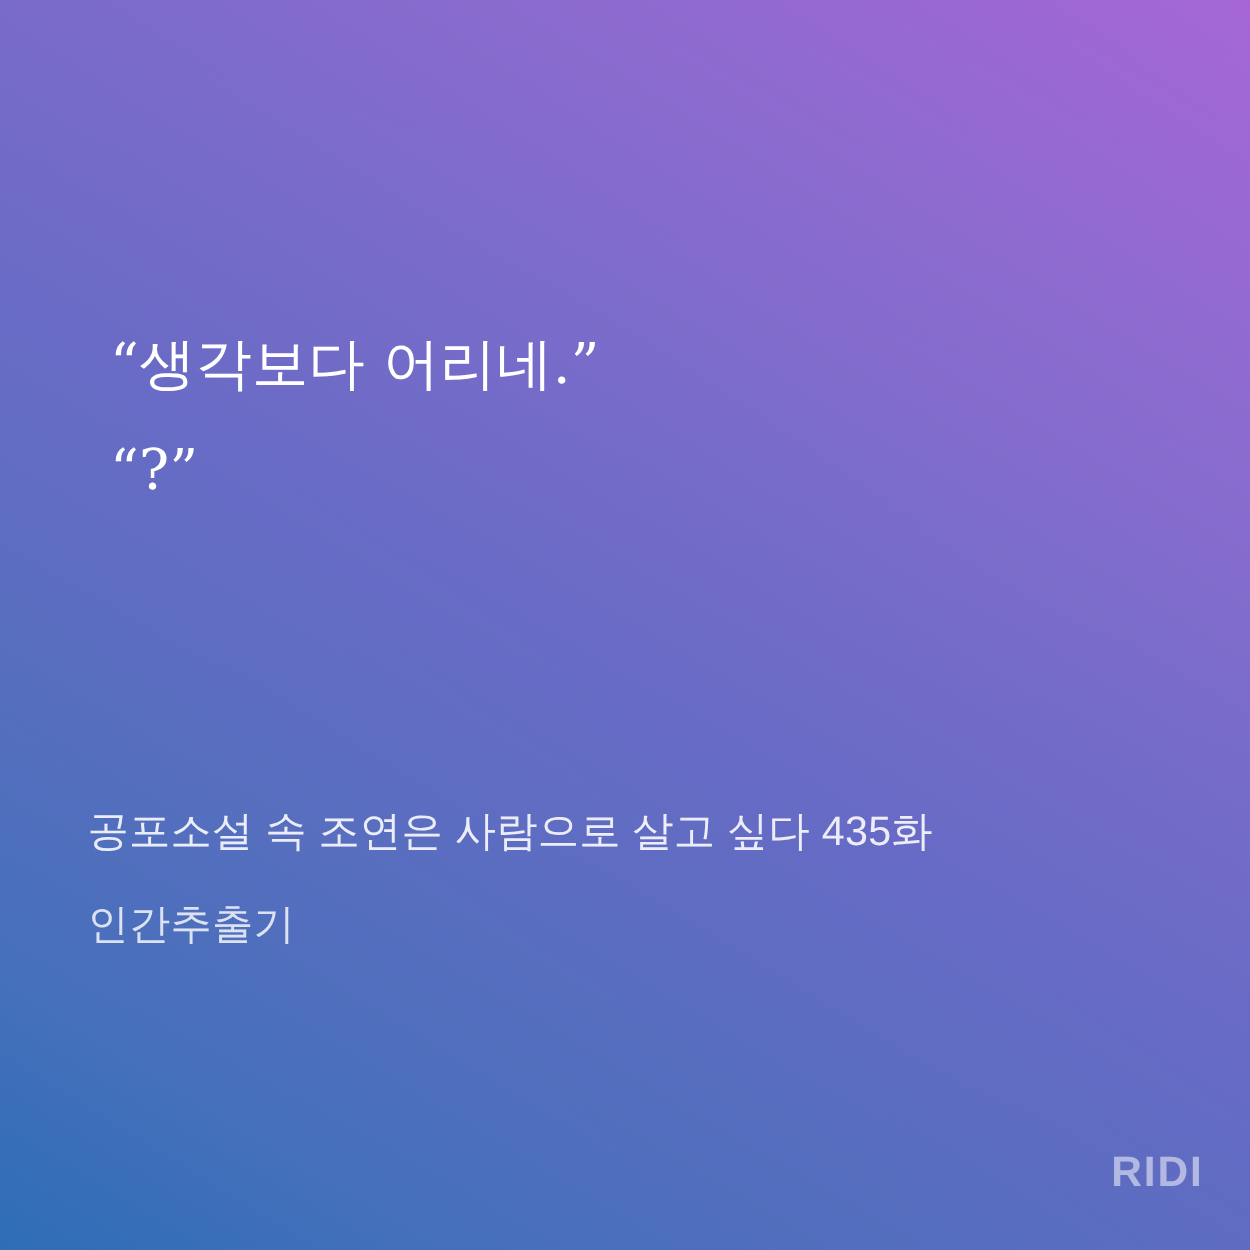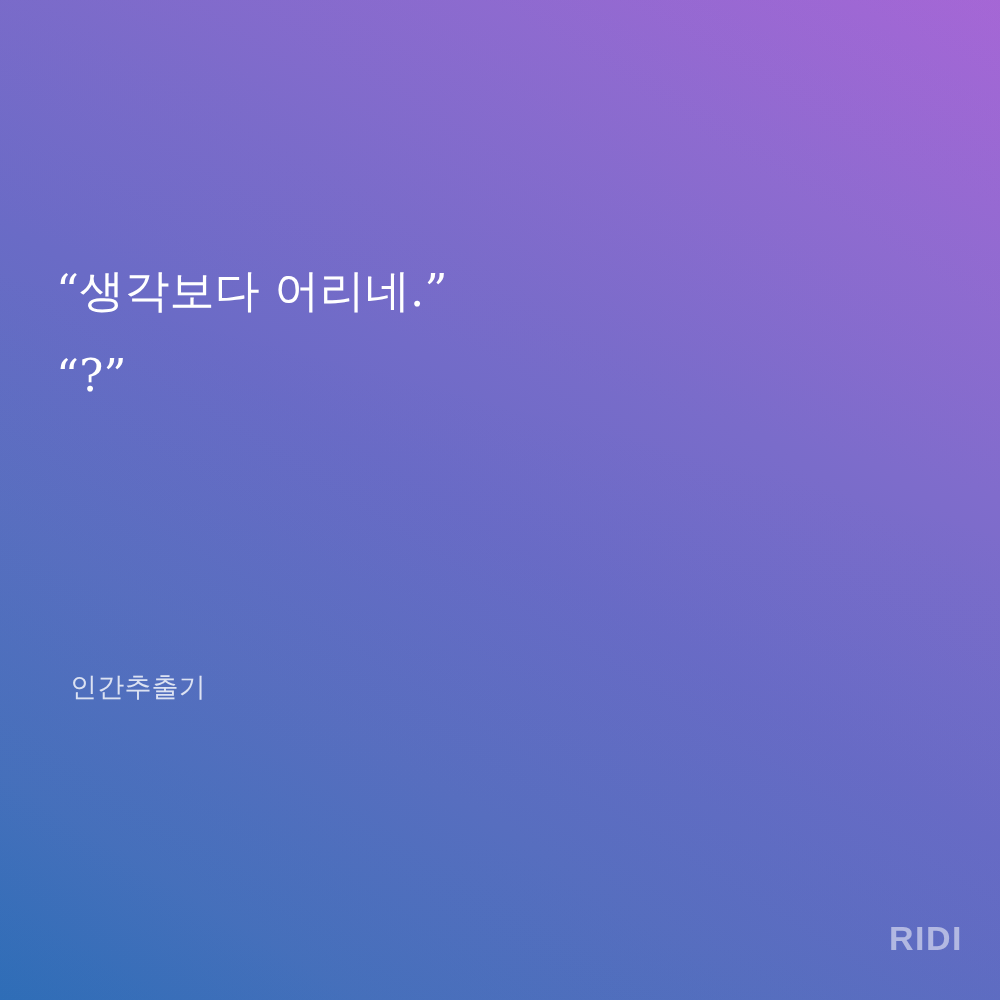--- a/index.html
+++ b/index.html
@@ -39,21 +39,21 @@
     background:
       linear-gradient(195deg,
         rgba(140, 95, 200, 0.16) 0%,
         rgba(120, 100, 205, 0.00) 40%,
         rgba(40, 95, 175, 0.10) 100%);
   }
 
   
   .quote {
     position: absolute;
-    left: 56px;
+    left: 88px;
     top: 248px;
     width: 860px;
     z-index: 2;
   }
   .quote-line {
     font-family: "DejaVu Serif", "Liberation Serif", serif;
     font-size: 45px;
     line-height: 85px;
     color: #ffffff;
     letter-spacing: 0.2px;
@@ -70,22 +70,22 @@
   }
   .meta-title {
     font-family: "Liberation Sans", sans-serif;
     font-size: 33px;
     line-height: 50px;
     color: rgba(255, 255, 255, 0.88);
     letter-spacing: 0.2px;
     white-space: pre;
   }
   .meta-author {
-    font-family: Liberation Mono, monospace;
-    font-size: 27px;
+    font-family: Liberation Sans, sans-serif;
+    font-size: 33px;
     line-height: 50px;
     margin-top: 24px;
     color: rgba(255, 255, 255, 0.80);
     letter-spacing: 0.2px;
     white-space: pre;
   }
 
   
   .brand {
     position: absolute;
@@ -104,18 +104,19 @@
 <body>
 
 <div class="card">
 
   <div class="quote">
     <div class="quote-line">“생각보다 어리네.”</div>
     <div class="quote-line">“?”</div>
   </div>
 
   <div class="meta">
+    <div class="meta-title">공포소설 속 조연은 사람으로 살고 싶다 435화</div>
     <div class="meta-author">인간추출기</div>
   </div>
 
   <div class="brand">RIDI</div>
 
 </div>
 
 </body></html>

